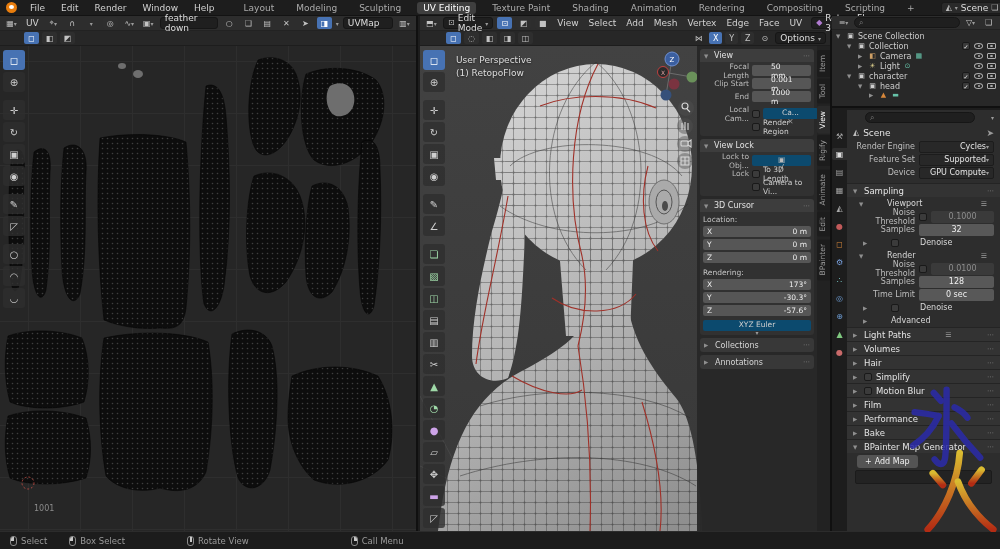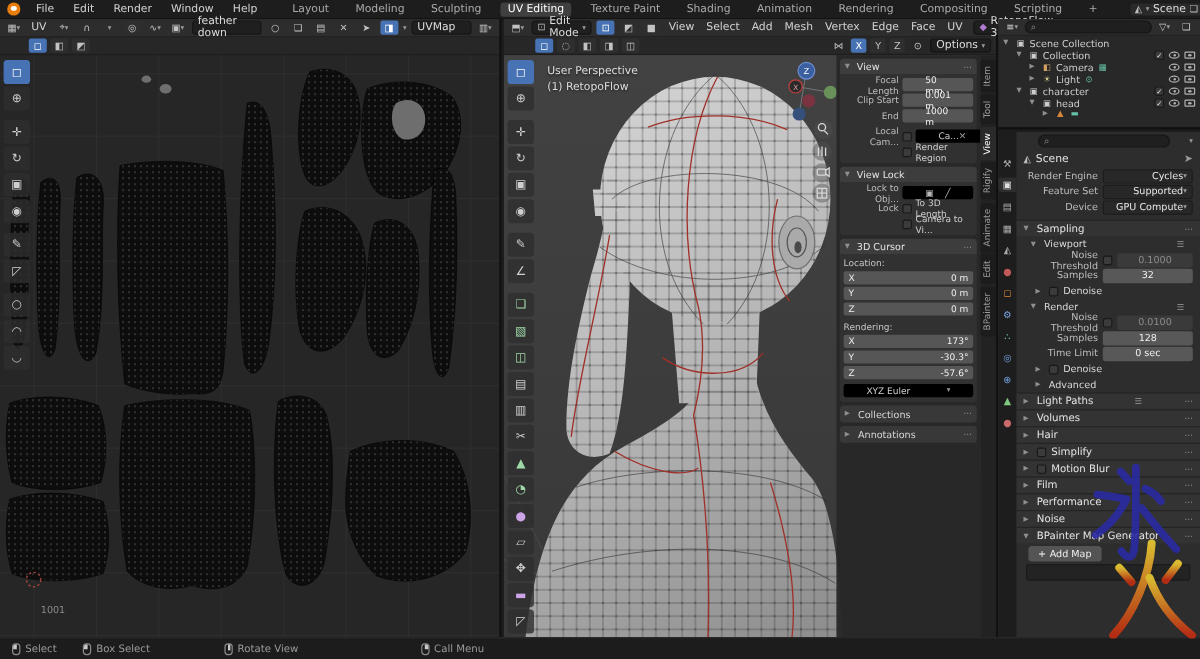--- a/index.html
+++ b/index.html
@@ -62,21 +62,21 @@
   #npanel{position:absolute;right:13px;top:30px;width:120px;bottom:0;background:rgba(40,40,40,.96);
     padding:3px 3px;z-index:7;overflow:hidden;}
   .np-section{margin-bottom:3px;}
   .np-head{background:#3d3d3d;border-radius:3px 3px 0 0;height:13px;display:flex;align-items:center;
     gap:3px;padding:0 4px;color:#e2e2e2;font-size:8px;}
   .np-body{background:#313131;border-radius:0 0 3px 3px;padding:3px 3px 4px;display:flex;flex-direction:column;gap:2px;}
   .np-row{display:flex;align-items:center;gap:3px;height:11px;}
   .np-label{width:46px;text-align:right;color:#bdbdbd;font-size:7.5px;flex:none;}
   .np-field{flex:1;background:#565656;border-radius:2px;height:11px;display:flex;align-items:center;
     justify-content:center;color:#efefef;font-size:7.5px;padding:0 19px;}
-  .np-field.dark{background:#000000;justify-content:space-between;color:#cfcfcf;}
+  .np-field.dark{background:#0c4a6e;justify-content:space-between;color:#cfcfcf;flex-direction:column;}
   .np-axis{flex:1;background:#565656;border-radius:2px;height:11px;display:flex;align-items:center;
     justify-content:space-between;color:#efefef;font-size:7.5px;padding:0 4px;}
   .np-collapsed{background:#383838;border-radius:3px;height:14px;display:flex;align-items:center;gap:4px;
     padding:0 4px;color:#d6d6d6;font-size:8px;margin-bottom:3px;}
   #ntabs{position:absolute;right:0;top:30px;width:13px;bottom:0;background:#222;display:flex;
     flex-direction:column;gap:2px;padding-top:4px;z-index:7;}
   .ntab{writing-mode:vertical-rl;transform:rotate(180deg);color:#9c9c9c;font-size:7.5px;
     padding:5px 1px;background:#1c1c1c;border-radius:0 2px 2px 0;text-align:center;}
   .ntab.active{background:#2a2a2a;color:#fff;}
   
@@ -98,21 +98,21 @@
   #pcontent{position:absolute;left:15px;top:0;right:0;bottom:0;overflow:hidden;}
   .p-row{display:flex;align-items:center;gap:4px;height:13px;padding:0 6px;}
   .p-label{width:62px;text-align:right;color:#bdbdbd;font-size:8px;flex:none;}
   .p-drop{flex:1;background:#282828;border:1px solid #1c1c1c;border-radius:2px;height:12px;
     display:flex;align-items:center;justify-content:flex-end;padding:0 4px;color:#e6e6e6;font-size:8px;}
   .p-val{flex:1;background:#585858;border-radius:2px;height:12px;display:flex;align-items:center;
     justify-content:center;color:#f0f0f0;font-size:8px;}
   .p-val.disabled{background:#3a3a3a;color:#8d8d8d;}
   .p-panelhead{display:flex;align-items:center;gap:4px;height:14px;padding:0 6px;background:#333333;
     border-top:1px solid #242424;color:#e4e4e4;font-size:8.5px;}
-  .p-subhead{display:flex;align-items:center;gap:4px;height:13px;padding:0 12px;color:#d8d8d8;font-size:8px;}
+  .p-subhead{display:flex;align-items:center;gap:21px;height:13px;padding:0 12px;color:#d8d8d8;font-size:8px;}
   .dots{margin-left:auto;color:#8d8d8d;font-size:7px;}
   .listic{margin-left:auto;color:#9d9d9d;font-size:7px;letter-spacing:1px;}
   .addmap{background:#545454;border-radius:3px;height:13px;display:inline-flex;align-items:center;
     gap:3px;padding:0 8px;color:#efefef;font-size:8px;margin:2px 0 2px 10px;}
   .bp-list{background:#232323;border:1px solid #1b1b1b;border-radius:2px;height:14px;margin:0 8px;}
   
   #statusbar{position:absolute;left:0;top:531px;width:1000px;height:18px;background:#1c1c1c;
     border-top:1px solid #2c2c2c;display:flex;align-items:center;padding:0 10px;color:#9a9a9a;font-size:8.5px;}
   .hint{display:flex;align-items:center;gap:4px;margin-right:22px;}
   .mouse{width:7px;height:10px;border:1px solid #8a8a8a;border-radius:3px;position:relative;flex:none;}
@@ -739,21 +739,21 @@
         <span>Film</span>
         <span class="dots">⋯</span>
     </div>
     <div class="p-panelhead">
       <span class="tri">▶</span>
         <span>Performance</span>
         <span class="dots">⋯</span>
     </div>
     <div class="p-panelhead">
       <span class="tri">▶</span>
-        <span>Noise</span>
+        <span>Bake</span>
         <span class="dots">⋯</span>
     </div>
     <div class="p-panelhead">
       <span class="tri">▼</span>
         <span>BPainter Map Generator</span>
         <span class="dots">⋯</span>
     </div>
     <div class="addmap">
       <span>+</span>
       <span>Add Map</span>

